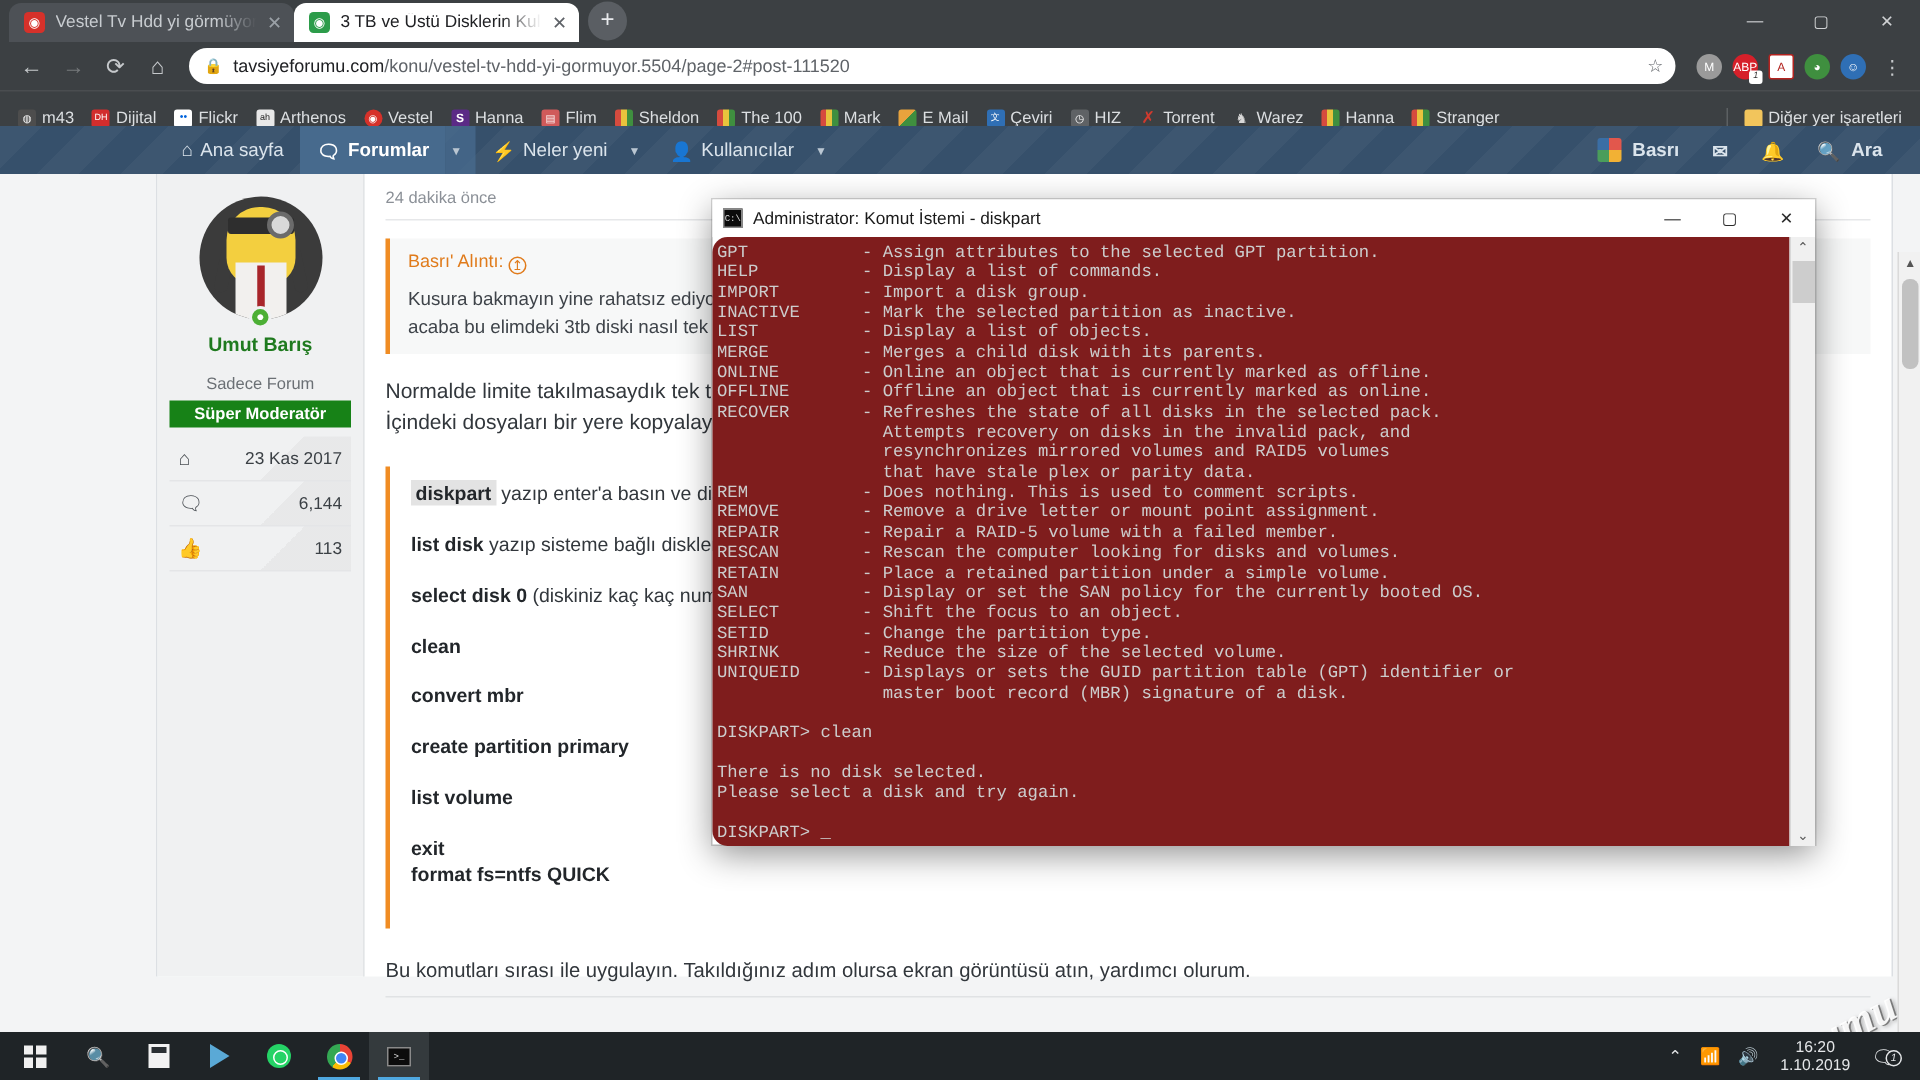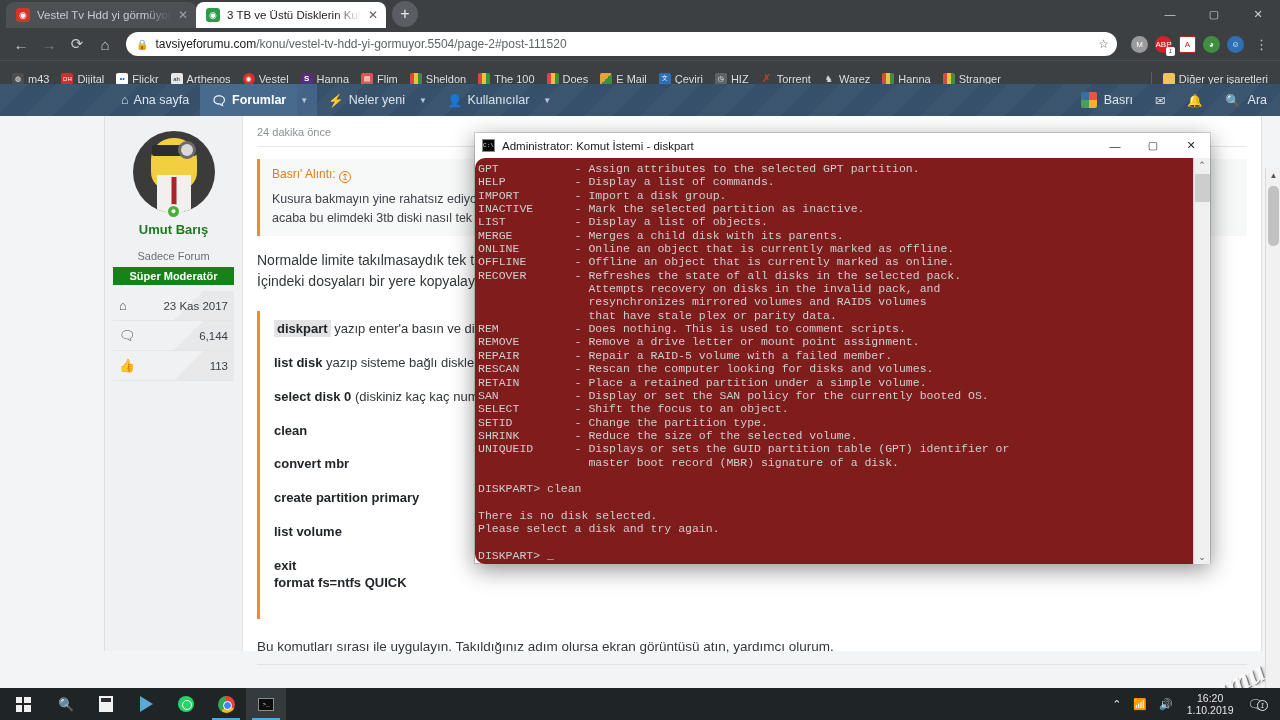--- a/index.html
+++ b/index.html
@@ -113,21 +113,21 @@
     background-size: 56px 56px;
     display: flex; align-items: center; color: #dbe4ec; font-size: 12.5px;
   }
   .fnav-left { display: flex; align-items: center; margin-left: 110px; height: 32px; }
   .fnav-item {
     display: flex; align-items: center; gap: 5px; padding: 0 11px; height: 32px;
   }
   .fnav-item.active { background: #476a8d; color: #fff; font-weight: bold; }
   .fnav-caret { font-size: 8px; opacity: .8; padding: 0 9px 0 3px; height:32px; display:flex; align-items:center;}
   .fnav-item.active + .fnav-caret { background: #476a8d; }
-  .fnav-right { margin-left: auto; display: flex; align-items: center; gap: 0; padding-right: 2px; }
+  .fnav-right { margin-left: auto; display: flex; align-items: center; gap: 0; padding-right: 14px; font-weight: bold; }
   .fnav-right .fnav-item { gap: 7px; }
   .avatar-sm {
     width: 16px; height: 16px; border-radius: 2px;
     background: conic-gradient(#e2574c 0 25%, #f2b134 0 50%, #4a9d5b 0 75%, #3a6ea5 0);
   }
 
   .content {
     display: flex; background: #f3f4f5; height: 572px; position: relative;
   }
   .contentwrap {
@@ -422,21 +422,21 @@
       <div class="bm">
           <span class="bmicon" style="background:linear-gradient(90deg,#d64b3e 33%,#e8c33d 33% 66%,#3f8f3f 66%)"></span>
           <span>Sheldon</span>
         </div>
       <div class="bm">
           <span class="bmicon" style="background:linear-gradient(90deg,#d64b3e 33%,#e8c33d 33% 66%,#3f8f3f 66%)"></span>
           <span>The 100</span>
         </div>
       <div class="bm">
           <span class="bmicon" style="background:linear-gradient(90deg,#d64b3e 33%,#e8c33d 33% 66%,#3f8f3f 66%)"></span>
-          <span>Does</span>
+          <span>Mark</span>
         </div>
       <div class="bm">
           <span class="bmicon" style="background:linear-gradient(135deg,#e8a33d 50%,#3f8f3f 50%)"></span>
           <span>E Mail</span>
         </div>
       <div class="bm">
           <span class="bmicon" style="background:#2f6fb5;font-size:6px">文</span>
           <span>Çeviri</span>
         </div>
       <div class="bm">

